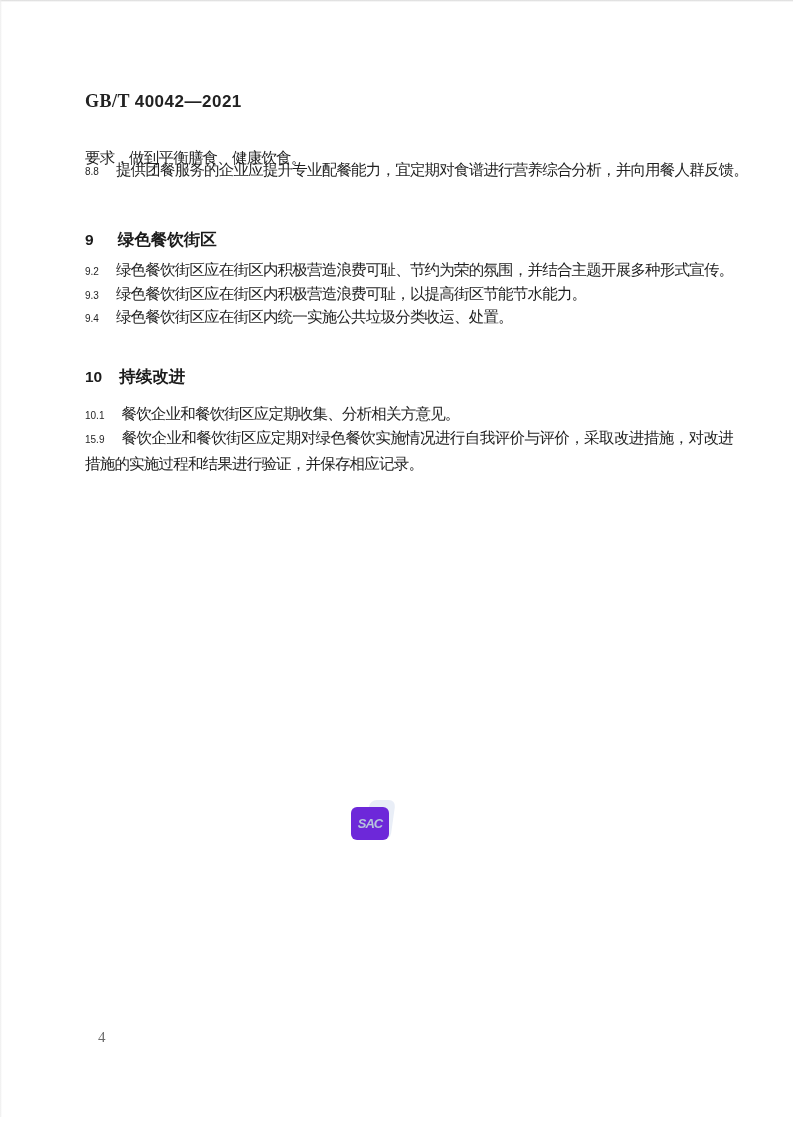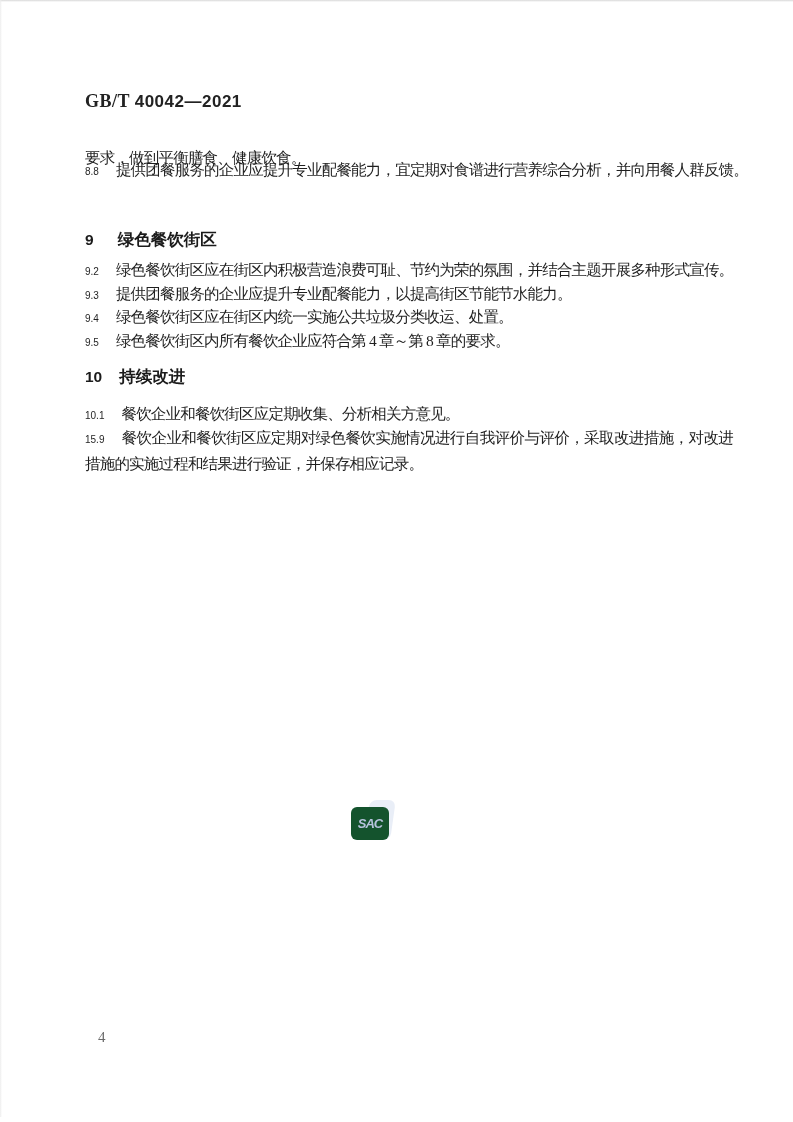--- a/index.html
+++ b/index.html
@@ -63,21 +63,21 @@
   }
 
   
   .watermark { position: absolute; left: 351px; top: 800px; width: 52px; height: 46px; }
   .watermark .ghost {
     position: absolute; left: 16px; top: 0px; width: 26px; height: 40px;
     background: #e9eef7; border-radius: 7px; transform: skewX(-8deg);
   }
   .watermark .tile {
     position: absolute; left: 0px; top: 7px; width: 38px; height: 33px;
-    background: #14532d; border-radius: 6px;
+    background: #6d28d9; border-radius: 6px;
     display: flex; align-items: center; justify-content: center;
   }
   .watermark .tile .sac-text {
     font-family: "Liberation Sans", "DejaVu Sans", sans-serif;
     font-style: italic; font-weight: bold; font-size: 13px;
     color: #b6c3dc; letter-spacing: -1px;
   }
 </style>
 </head>
 <body>
@@ -101,27 +101,24 @@
   </div>
 
   <div class="section-heading" style="top:191px;margin-top:38px;">
     <span class="clause-num">9</span><span>绿色餐饮街区</span>
   </div>
 
   <div class="clause-row body-text" style="top:258px;">
     <span class="clause-num">9.2</span><span>绿色餐饮街区应在街区内积极营造浪费可耻、节约为荣的氛围，并结合主题开展多种形式宣传。</span>
   </div>
   <div class="clause-row body-text" style="top:281.5px;">
-    <span class="clause-num">9.3</span><span>提供团餐服务的企业应提升专业配餐能力，以提高街区节能节水能力。</span>
+    <span class="clause-num">9.3</span><span>绿色餐饮街区应在街区内积极营造浪费可耻，以提高街区节能节水能力。</span>
   </div>
   <div class="clause-row body-text" style="top:305px;">
     <span class="clause-num">9.4</span><span>绿色餐饮街区应在街区内统一实施公共垃圾分类收运、处置。</span>
-  </div>
-  <div class="clause-row body-text" style="top:328.5px;">
-    <span class="clause-num">9.5</span><span>绿色餐饮街区内所有餐饮企业应符合第 4 章～第 8 章的要求。</span>
   </div>
 
   <div class="section-heading" style="top:366px;">
     <span class="clause-num" style="margin-right:17px;">10</span><span>持续改进</span>
   </div>
 
   <div class="clause-row body-text" style="top:402px;">
     <span class="clause-num">10.1</span><span>餐饮企业和餐饮街区应定期收集、分析相关方意见。</span>
   </div>
   <div class="wrap-clause body-text" style="top:426px;">

